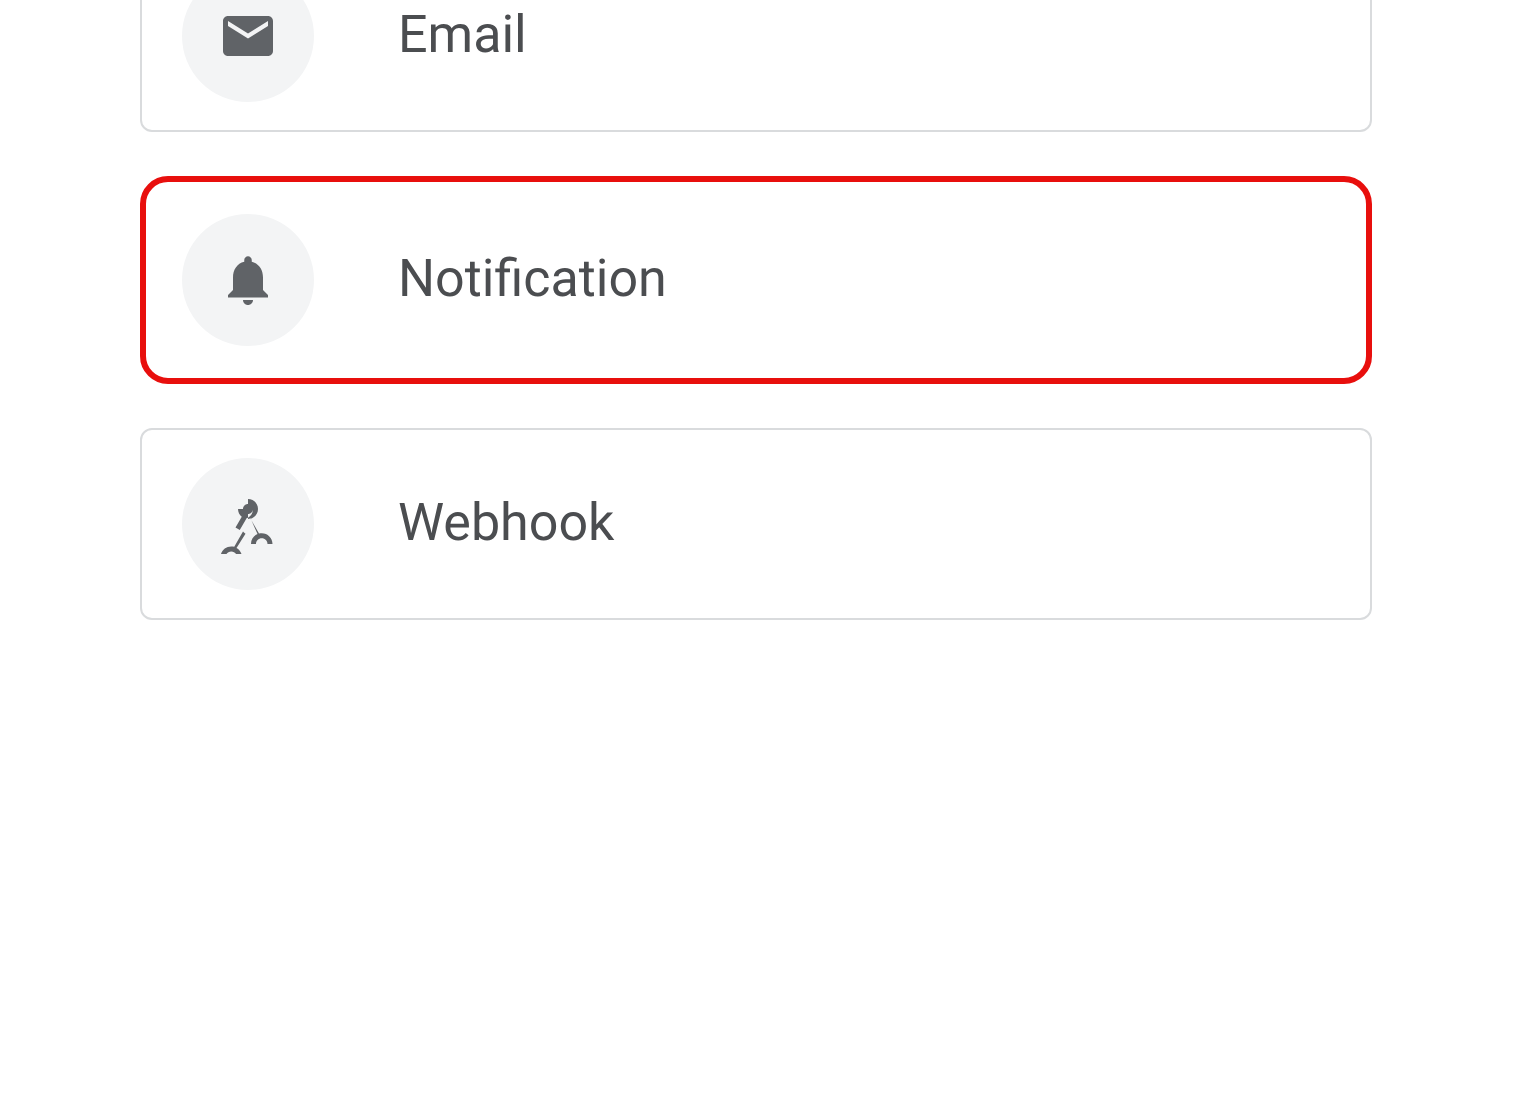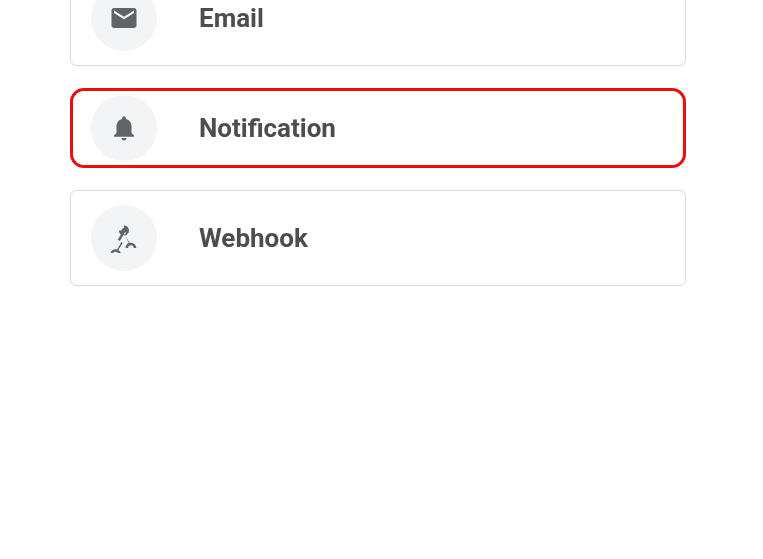--- a/index.html
+++ b/index.html
@@ -28,41 +28,41 @@
     }
     .option-card.first-cut {
       margin-top: -30px; 
     }
     .option-card.last-cut {
       margin-bottom: 0;
     }
     .option-card.highlight {
       border: 3px solid #e80f0d;
       border-radius: 14px;
-      padding: 4px 18px;
+      padding: 16px 18px;
     }
     .icon-badge {
       width: 66px;
       height: 66px;
       border-radius: 50%;
       background: #f3f4f5;
       display: flex;
       align-items: center;
       justify-content: center;
       flex-shrink: 0;
     }
     .icon-badge svg {
       width: 30px;
       height: 30px;
       fill: #606367;
     }
     .option-label {
       margin-left: 42px;
       font-size: 26px;
-      font-weight: 700;
+      font-weight: 400;
       color: #4b4d50;
     }
   </style>
 </head>
 <body>
 
 <div class="list">
 
   <div class="option-card first-cut">
     <div class="icon-badge">

